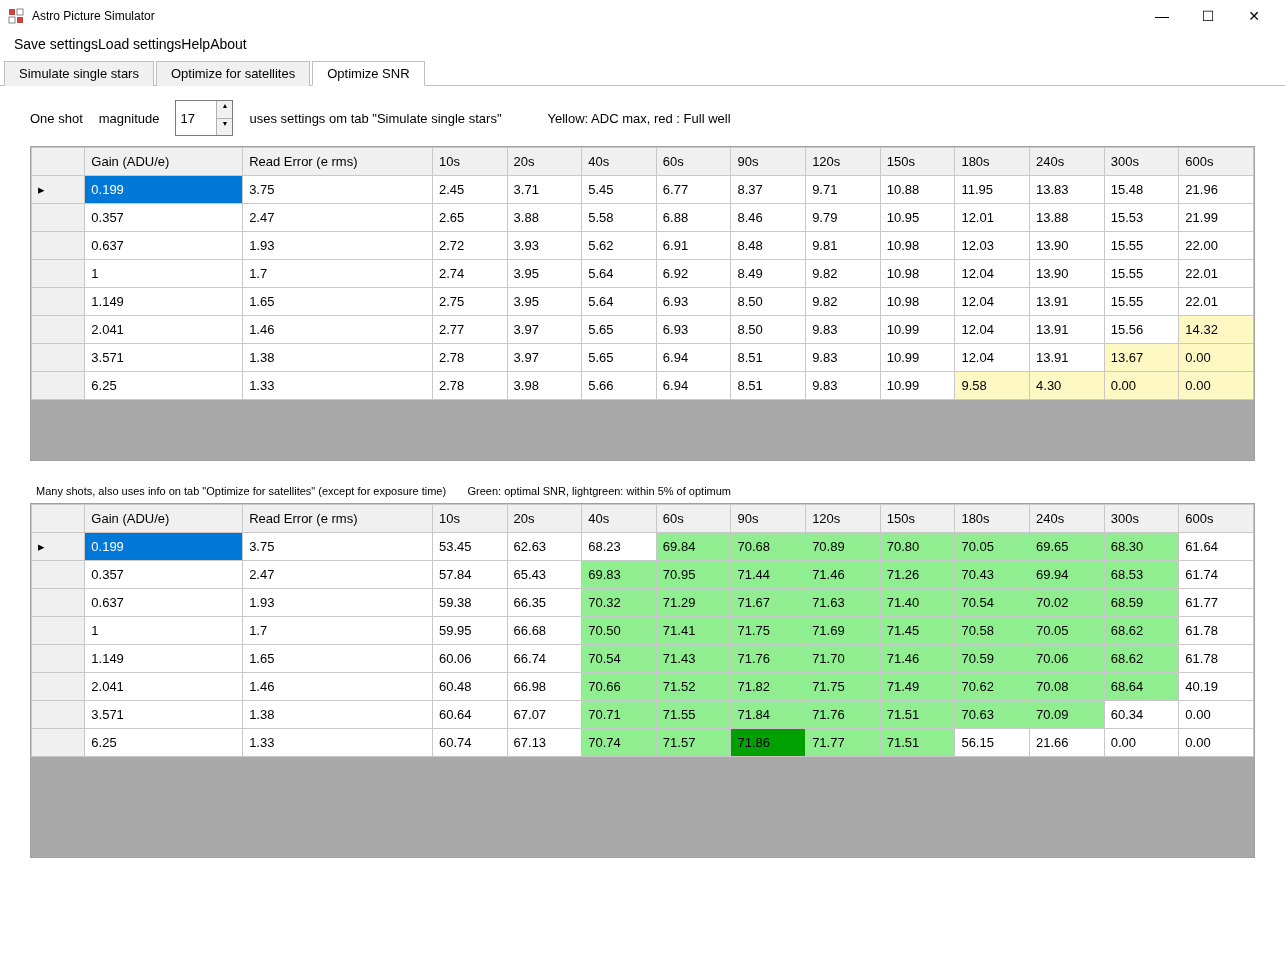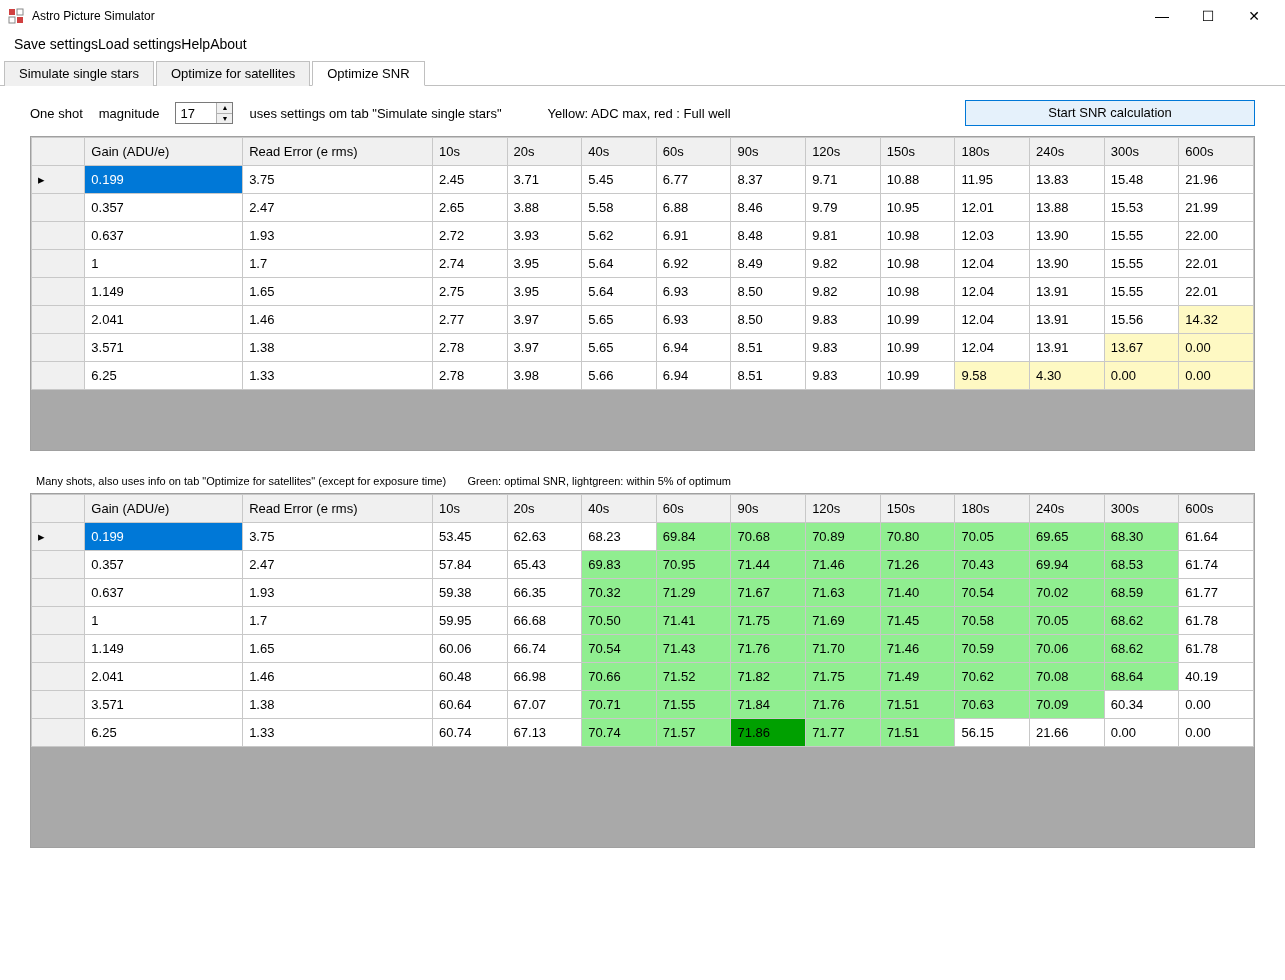--- a/index.html
+++ b/index.html
@@ -39,21 +39,21 @@
     position: relative; top: 1px;
   }
   .tab.active { background: #fff; border-bottom: 1px solid #fff; }
   .content { padding: 8px 30px 20px 30px; }
   .toprow {
     display: flex; align-items: center; gap: 16px; margin: 6px 0 10px 0;
   }
   .toprow .spacer { flex: 1; }
   .numeric {
     display: inline-flex; align-items: stretch; border: 1px solid #7a7a7a;
-    height: 22px; background:#0c4a6e;
+    height: 36px; background:#0c4a6e;
   }
   .numeric input {
     width: 40px; border: none; padding: 0 4px; font-size: 13px; outline:none;
   }
   .numeric .spin { display:flex; flex-direction:column; width:16px; border-left:1px solid #b0b0b0;}
   .numeric .spin div { flex:1; font-size:7px; text-align:center; background:#f0f0f0; border-bottom:1px solid #b0b0b0; line-height:9px;}
   .numeric .spin div:last-child{border-bottom:none;}
   .start-btn {
     width: 290px; height: 26px; background: #e5f1fb; border: 1px solid #0078d7;
     font-size: 13px; text-align:center; line-height:24px;
@@ -124,21 +124,20 @@
     <span class="numeric">
       <input value="17" style="">
       <span class="spin">
           <div>▲</div>
           <div>▼</div>
         </span>
     </span>
     <span>uses settings om tab "Simulate single stars"</span>
     <span style="margin-left:30px">Yellow: ADC max, red : Full well</span>
     <span class="spacer"></span>
-    <div class="start-btn">Start SNR calculation</div>
   </div>
 
   <div class="grid-wrap">
     <table class="grid" id="tbl1">
       <colgroup>
         <col class="c-row">
           <col class="c-gain">
           <col class="c-read">
         <col class="c-s">
           <col class="c-s">

